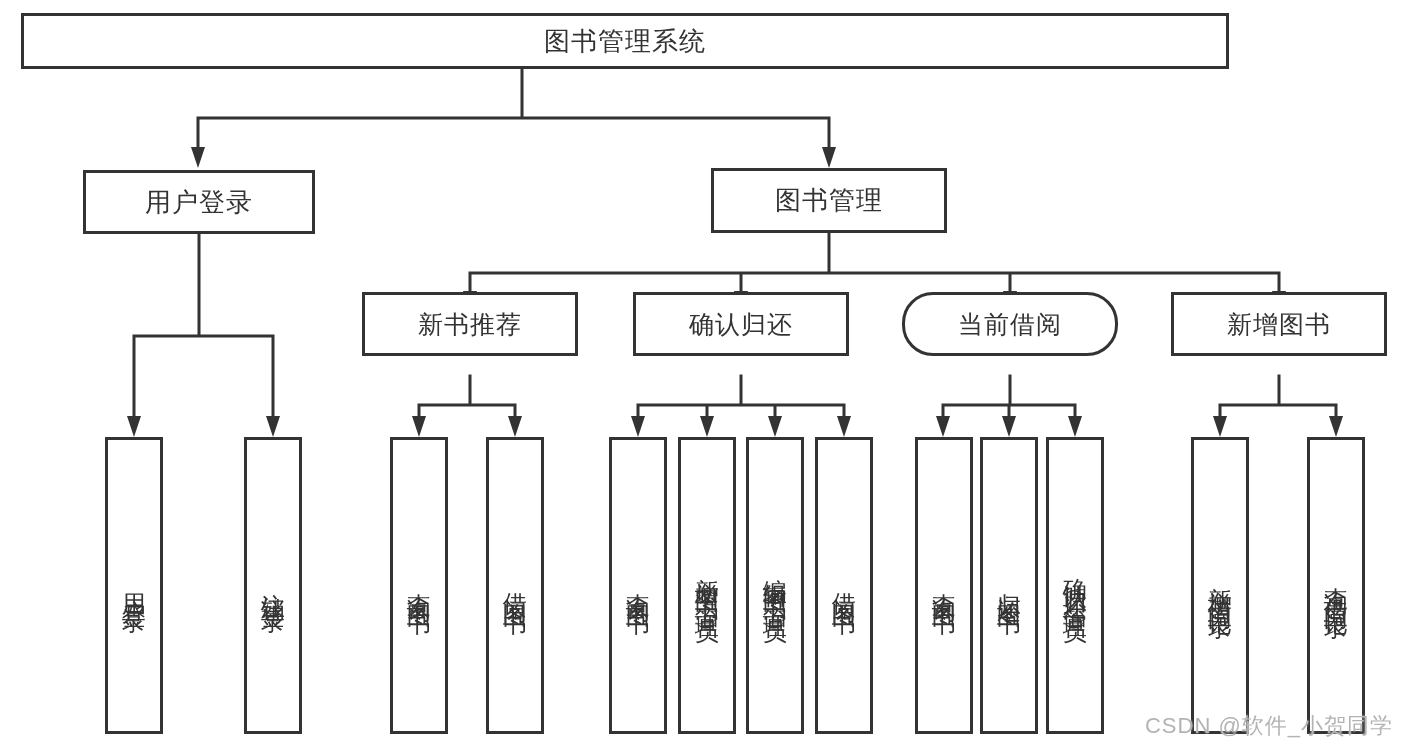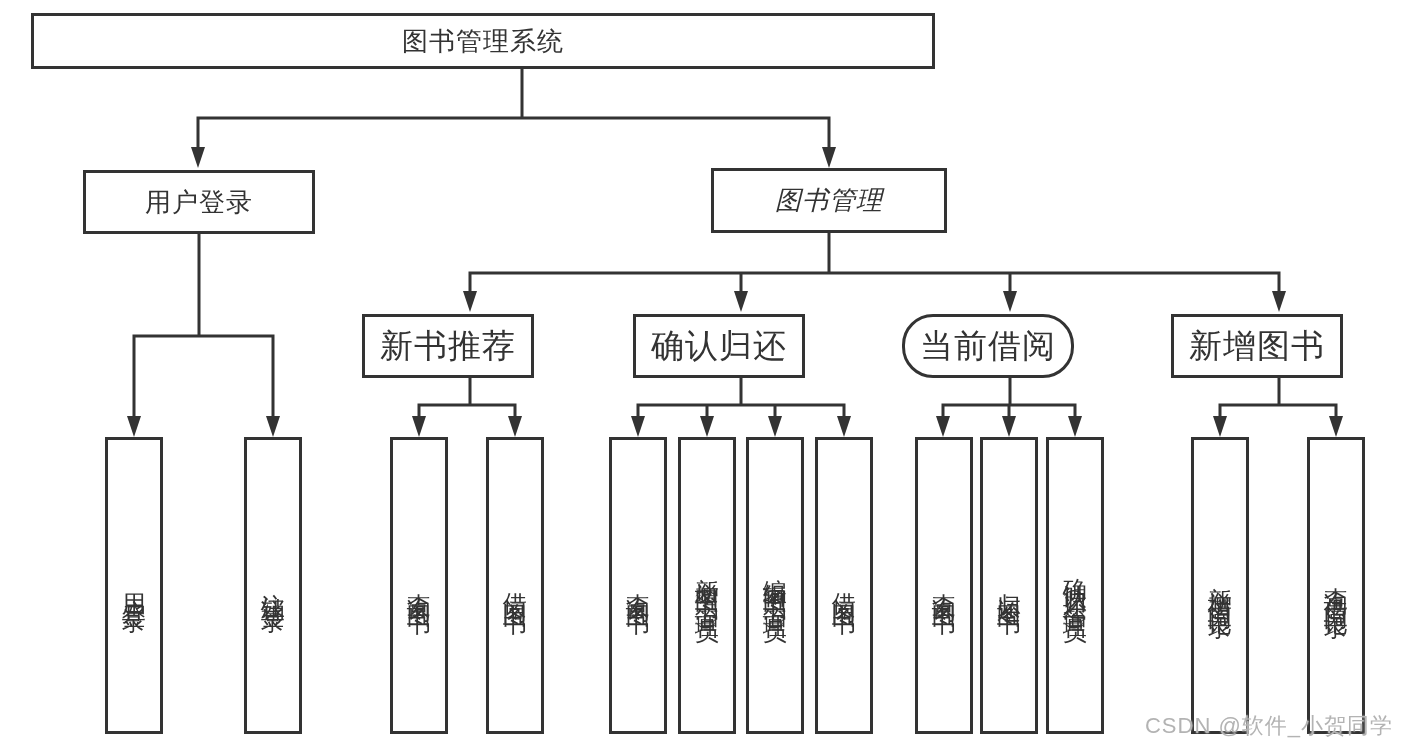--- a/index.html
+++ b/index.html
@@ -30,24 +30,24 @@
     box-sizing: border-box;
     background: var(--background);
     border: 3px solid var(--line);
     color: var(--text);
     display: flex;
     align-items: center;
     justify-content: center;
     text-align: center;
   }
   .hbox { letter-spacing: 1px; }
-  .root-box { left: 31px; top: 13px; width: 904px; height: 56px; font-size: 26px; }
+  .root-box { left: 21px; top: 13px; width: 1208px; height: 56px; font-size: 26px; }
   .l2-user  { left: 83px;  top: 170px; width: 232px; height: 64px; font-size: 26px; }
-  .l2-book  { left: 711px; top: 168px; width: 236px; height: 65px; font-size: 26px; font-style: italic; }
-  .l3 { top: 314px; width: 172px; height: 64px; font-size: 33px; }
+  .l2-book  { left: 711px; top: 168px; width: 236px; height: 65px; font-size: 26px; }
+  .l3 { top: 292px; width: 216px; height: 64px; font-size: 25px; }
   .l3-rec     { left: 362px; }
   .l3-borrow  { left: 633px; }
   .l3-current { left: 902px; border-radius: 31px; }
   .l3-records { left: 1171px; }
   .leaf {
     top: 437px;
     width: 58px;
     height: 297px;
     writing-mode: vertical-rl;
     text-orientation: mixed;

